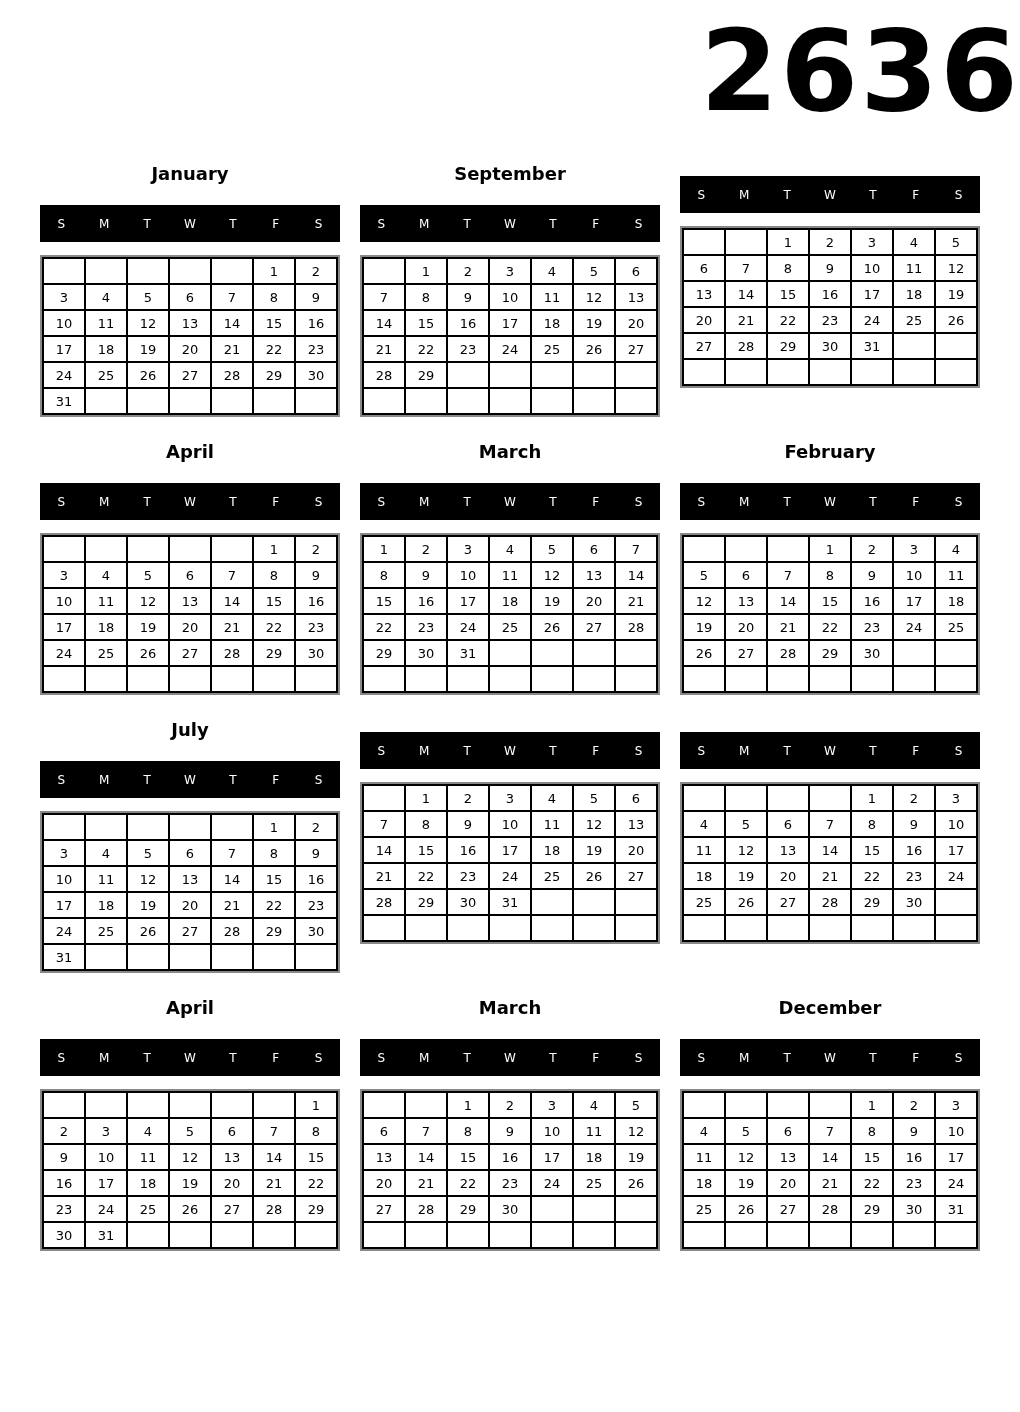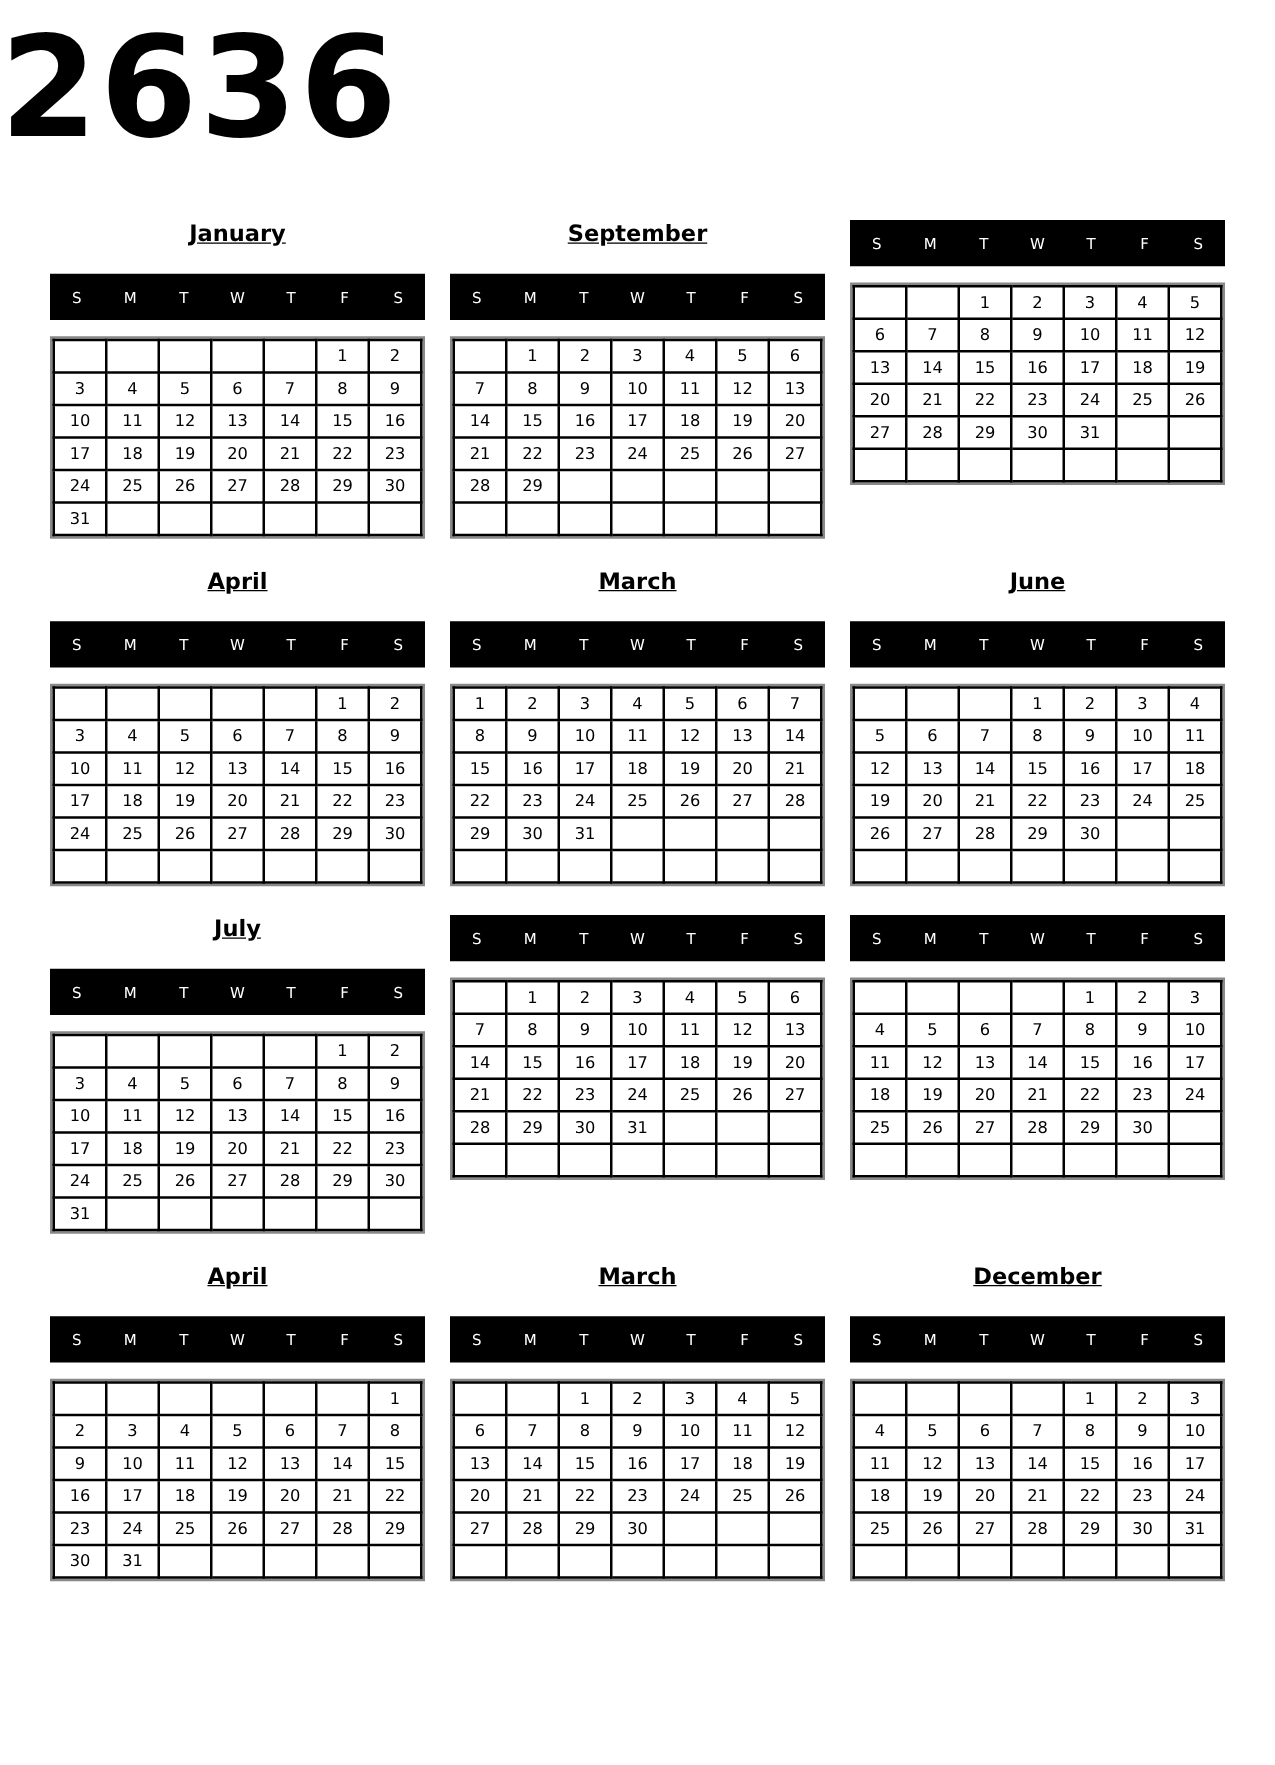--- a/index.html
+++ b/index.html
@@ -10,43 +10,42 @@
   body {
     width: 1020px;
     height: 1412px;
     overflow: hidden;
     font-family: "DejaVu Sans", "Liberation Sans", sans-serif;
     color: #000000;
   }
   .year-title {
     height: 150px;
     line-height: 142px;
-    text-align: left;
+    text-align: right;
     font-size: 112px;
     font-weight: bold;
     letter-spacing: 2px;
     margin: 0;
   }
   .months-grid {
     display: grid;
     grid-template-columns: repeat(3, 300px);
     grid-auto-rows: 278px;
     column-gap: 20px;
     margin: 5px 40px 0 40px;
   }
   .month {
     width: 300px;
   }
   .month-name {
-    margin: 22px 0 0 0;
+    margin: 8px 0 0 0;
     font-size: 18px;
     line-height: 21px;
     font-weight: bold;
     text-align: center;
-    text-decoration: underline;
   }
   .dow-bar {
     margin-top: 21px;
     height: 37px;
     background: #000000;
     display: grid;
     grid-template-columns: repeat(7, 1fr);
     align-items: center;
   }
   .dow {
@@ -433,21 +432,21 @@
               <td></td>
               <td></td>
               <td></td>
               <td></td>
             </tr>
           </tbody>
         </table>
       </div>
     </section>
     <section class="month">
-      <h2 class="month-name">June</h2>
+      <h2 class="month-name">February</h2>
       <div class="dow-bar">
         <span class="dow">S</span>
         <span class="dow">M</span>
         <span class="dow">T</span>
         <span class="dow">W</span>
         <span class="dow">T</span>
         <span class="dow">F</span>
         <span class="dow">S</span>
       </div>
       <div class="grid-wrap">

